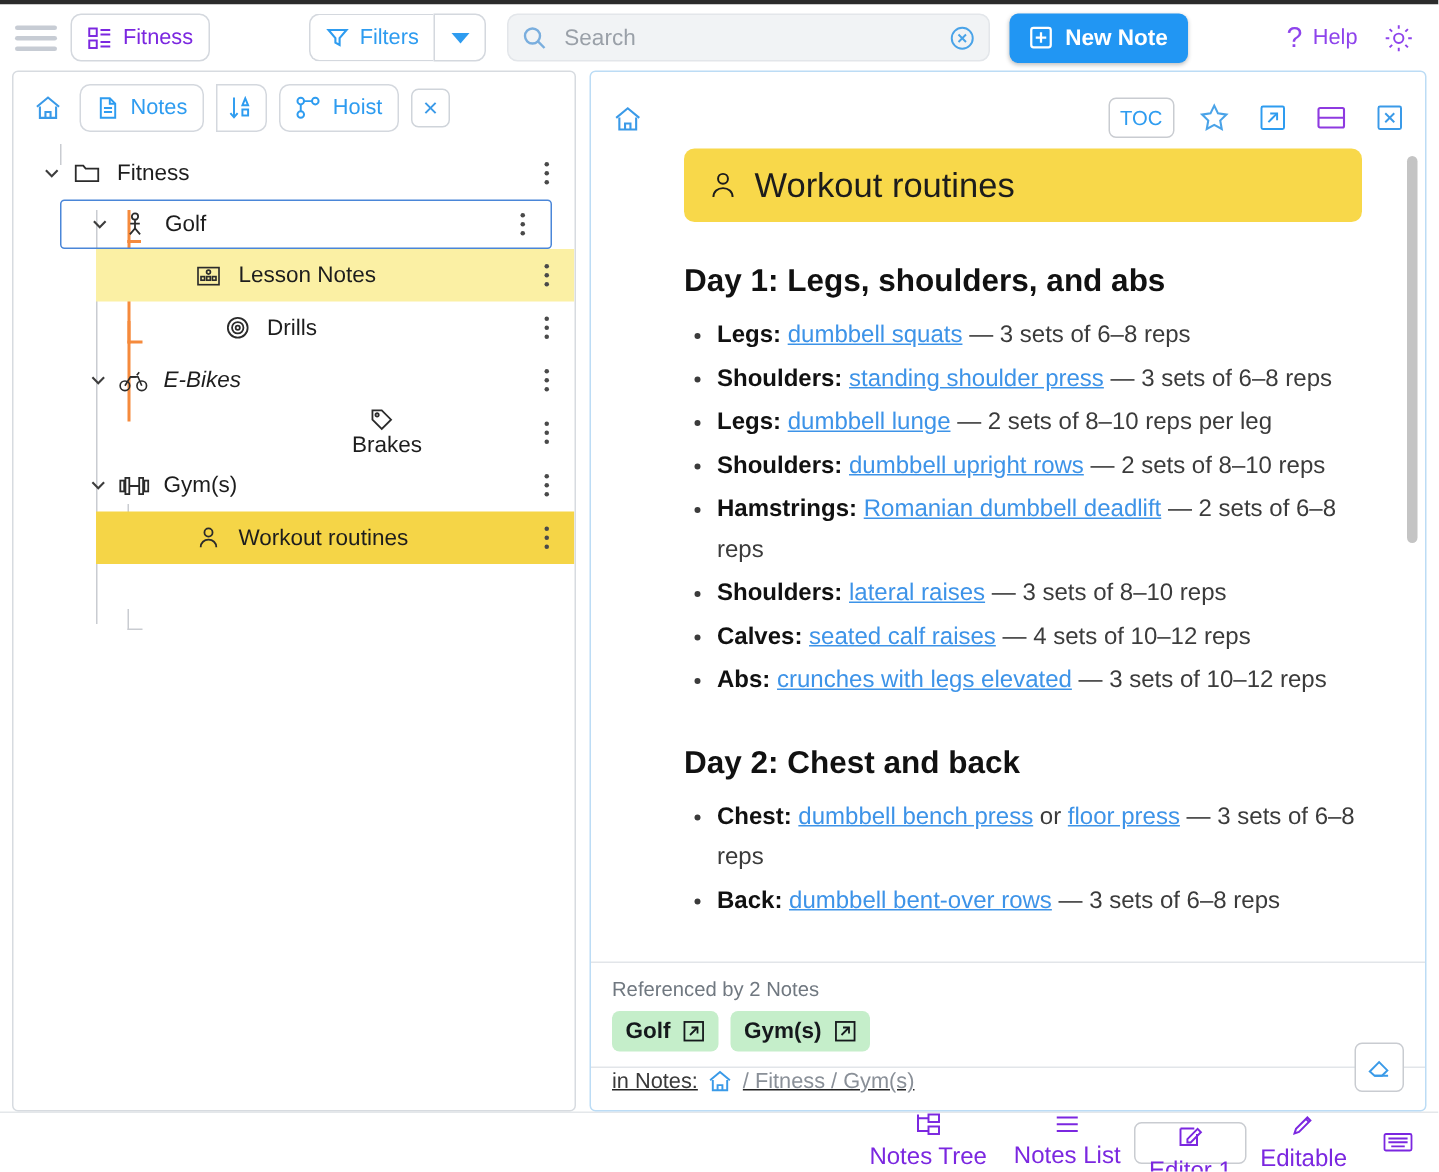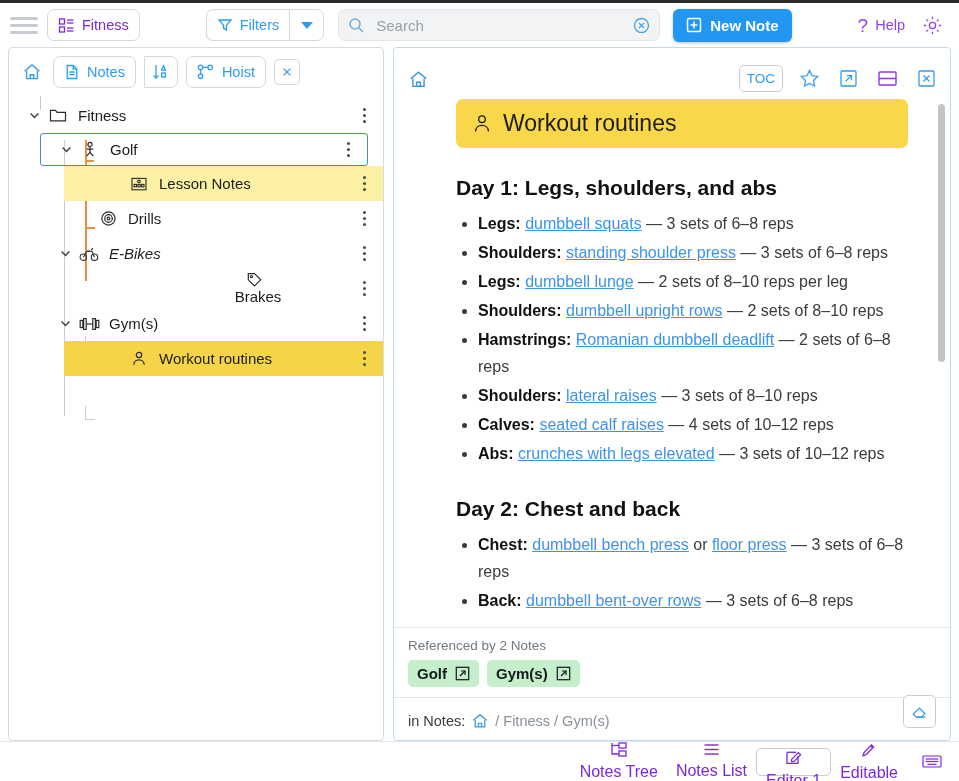--- a/index.html
+++ b/index.html
@@ -143,21 +143,21 @@
     background:#c4c4c4; border-radius:4px;
   }
   .ref-panel { border-top:1px solid #e2e5e9; padding:10px 0 10px 14px; }
   .ref-title { font-size:13.5px; color:#707880; margin-bottom:7px; }
   .ref-chips { display:flex; gap:8px; }
   .chip {
     background:#c5eeca; border-radius:5px; padding:5px 9px; font-size:15px;
     font-weight:bold; color:#15191c; display:inline-flex; align-items:center; gap:8px;
     cursor:pointer;
   }
-  .meta-panel { border-top:1px solid #e2e5e9; padding:14px 0 10px 14px; position:relative; }
+  .meta-panel { border-top:1px solid #e2e5e9; padding:0 0 10px 14px; position:relative;text-decoration:underline; }
   .meta-line { font-size:14.5px; color:#8a9098; display:flex; align-items:center; gap:6px; }
   .meta-line .dark { color:#3a3a3a; }
   .meta-line2 { font-size:13.5px; color:#8a9098; margin-top:9px; }
   .eraser-btn {
     position:absolute; right:14px; bottom:12px; width:33px; height:33px;
     border:1px solid #c9ccd1; border-radius:5px; background:#fff;
     display:flex; align-items:center; justify-content:center; cursor:pointer;
   }
 
   
@@ -385,21 +385,21 @@
           </svg>
         </span>
         <span class="lbl">Lesson Notes</span>
         <span class="dots">
             <i></i>
             <i></i>
             <i></i>
           </span>
       </div>
 
-      <div class="row" style="padding-left:62px; margin-left:24px;">
+      <div class="row" style="padding-left:62px; margin-left:74px;">
         <span class="ico">
           <svg width="17" height="17" viewBox="0 0 17 17" fill="none" stroke="#2b2b2b" stroke-width="1.2">
             <circle cx="8.5" cy="8.5" r="6.6"></circle>
               <circle cx="8.5" cy="8.5" r="3.8"></circle>
               <circle cx="8.5" cy="8.5" r="1.4"></circle>
           </svg>
         </span>
         <span class="lbl">Drills</span>
         <span class="dots">
             <i></i>

